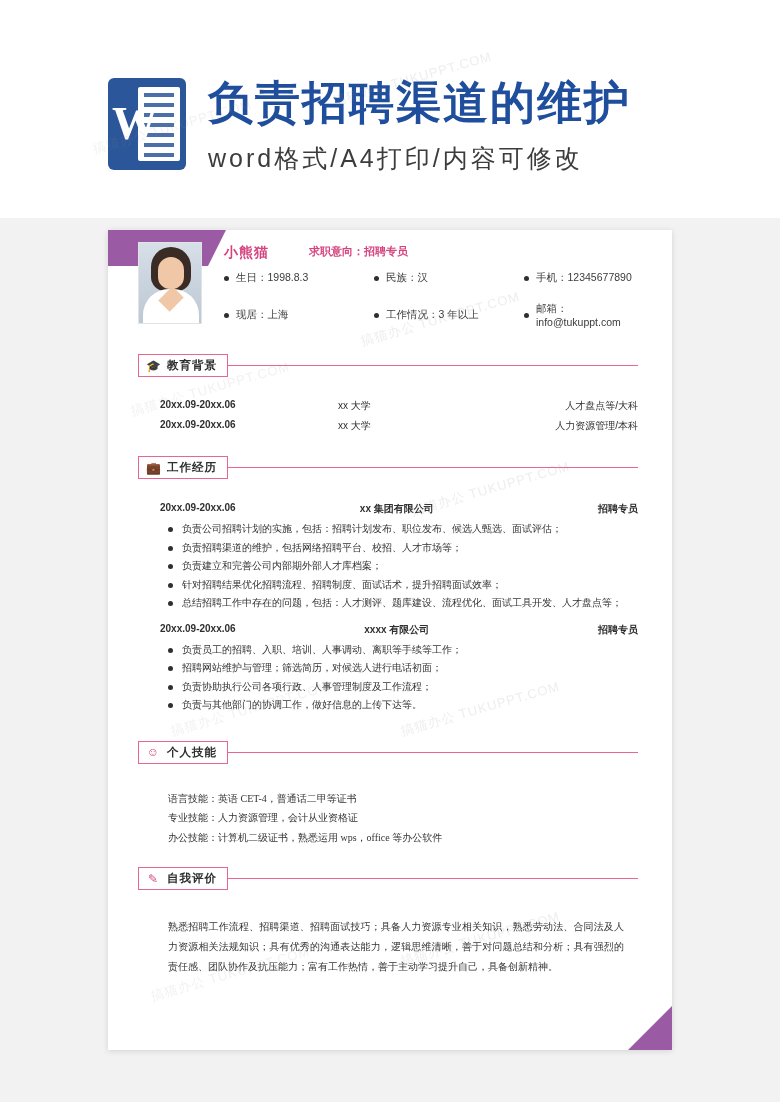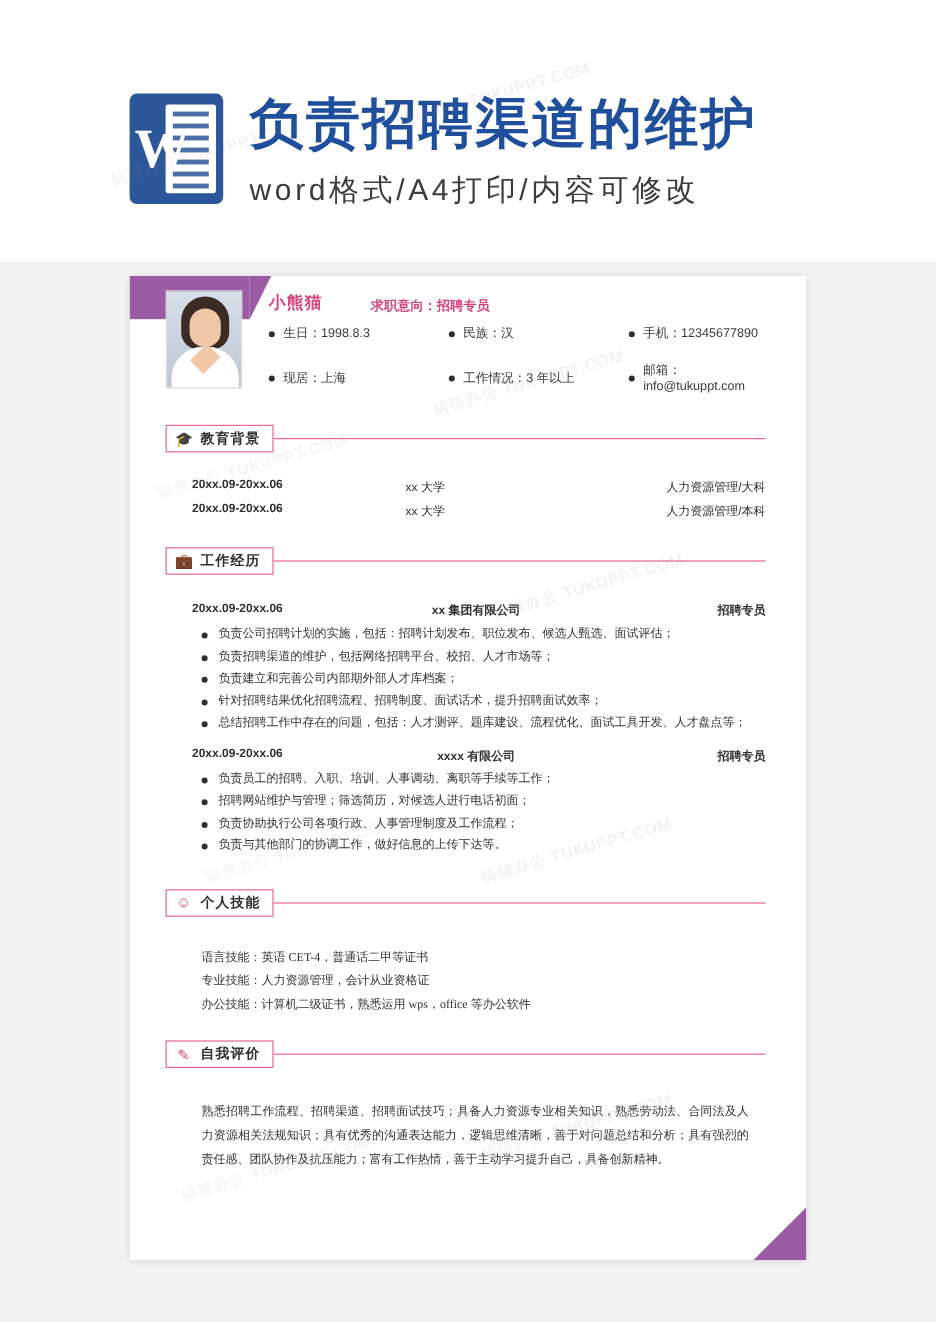--- a/index.html
+++ b/index.html
@@ -165,21 +165,21 @@
     background: #f0c8a8;
     transform: rotate(45deg);
   }
   .info {
     margin-left: 22px;
     flex: 1 1 auto;
     padding-top: 2px;
   }
   .info-row1 {
     display: flex;
-    align-items: flex-end;
+    align-items: flex-start;
     margin-bottom: 9px;
   }
   .name {
     font-size: 14px;
     font-weight: bold;
     color: #d6447f;
     letter-spacing: 1px;
   }
   .intent {
     margin-left: 40px;
@@ -392,21 +392,21 @@
         <div class="sec-badge">
           <span class="ico">🎓</span>
           <span class="txt">教育背景</span>
         </div>
         <div class="sec-line"></div>
       </div>
       <div class="sp-12"></div>
       <div class="edu-row">
         <div class="c1">20xx.09-20xx.06</div>
         <div class="c2">xx 大学</div>
-        <div class="c3">人力资源管理/大科</div>
+        <div class="c3">人才盘点等/大科</div>
       </div>
       <div class="edu-row">
         <div class="c1">20xx.09-20xx.06</div>
         <div class="c2">xx 大学</div>
         <div class="c3">人力资源管理/本科</div>
       </div>
     </div>
 
     <div class="sp-20"></div>
 

